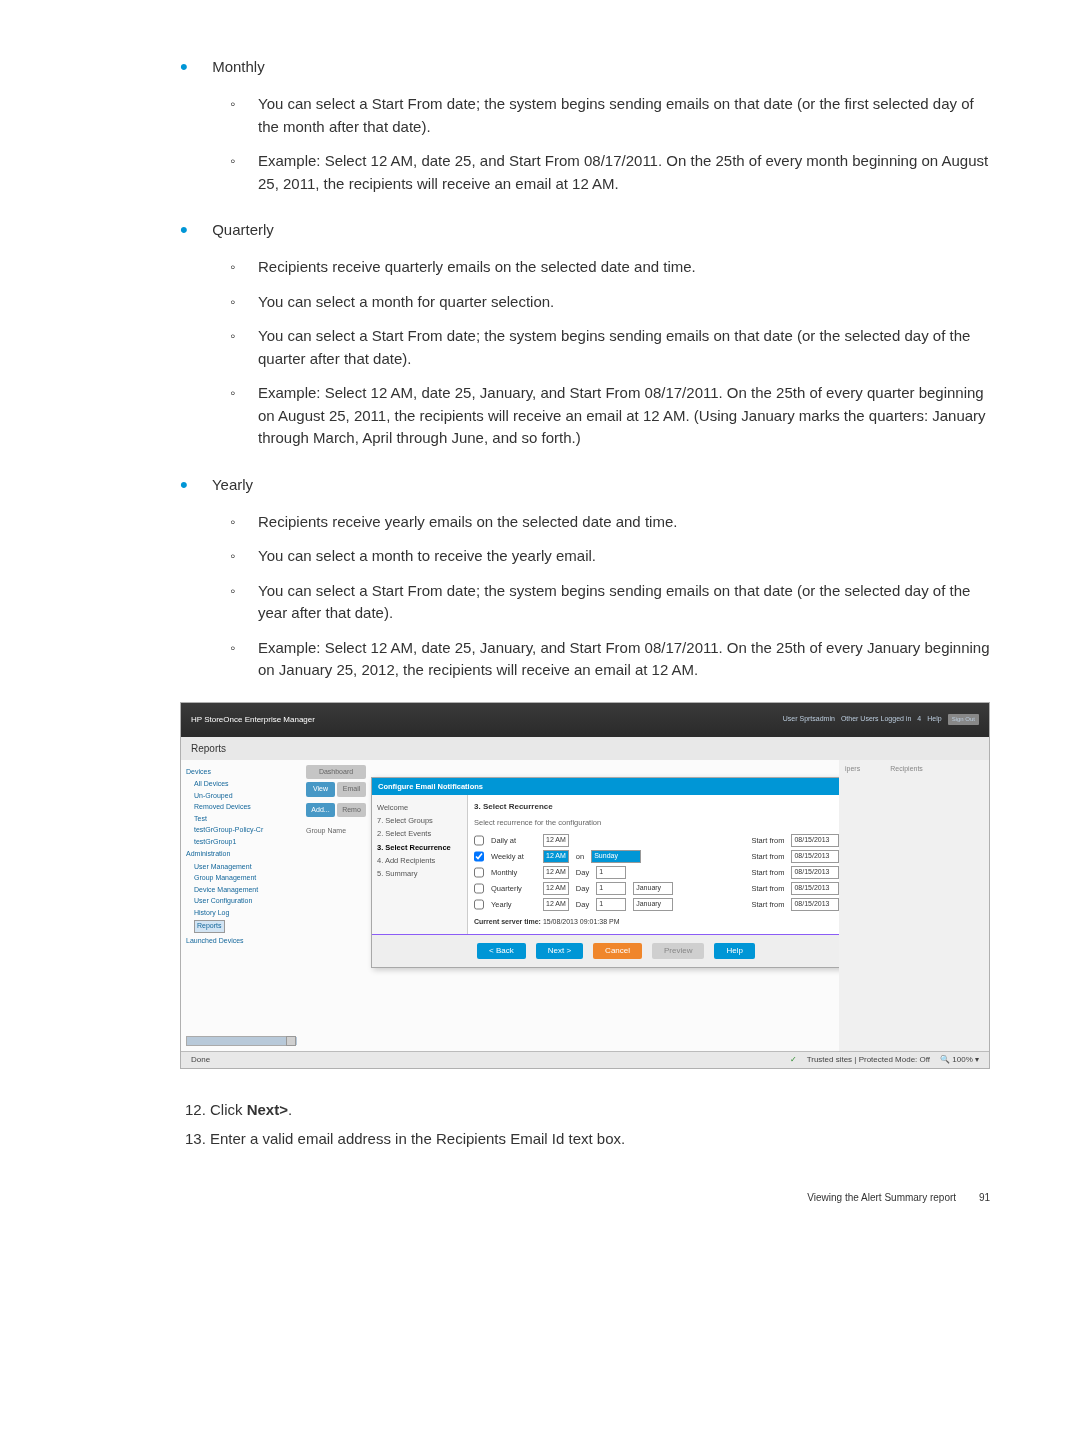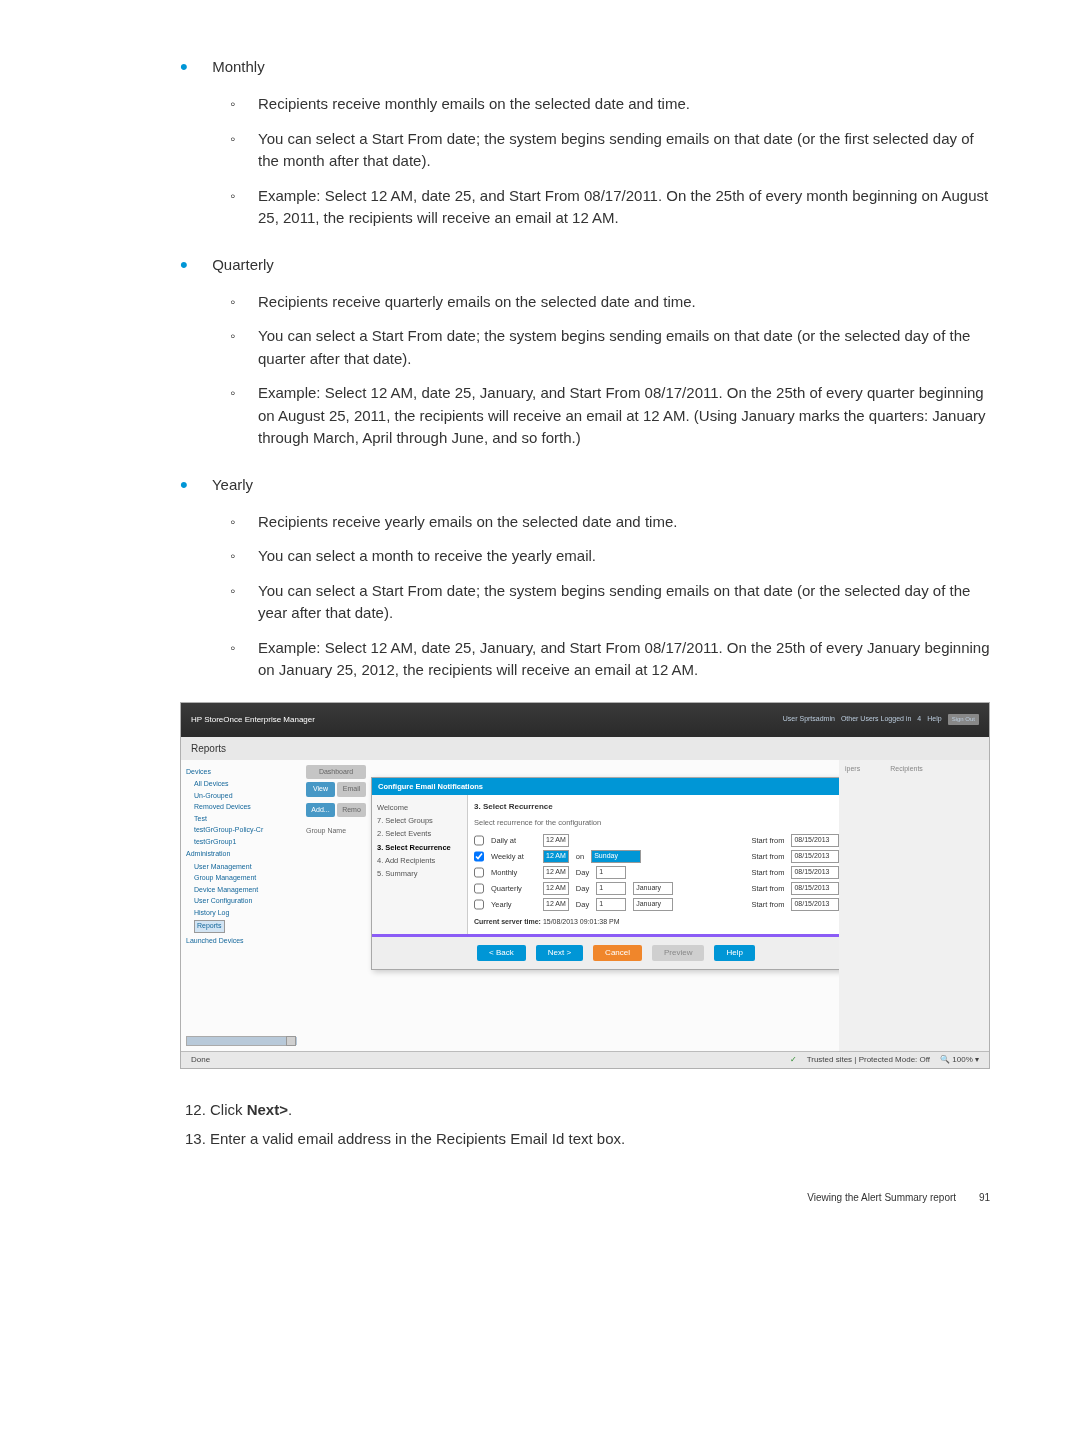--- a/index.html
+++ b/index.html
@@ -71,21 +71,21 @@
   .recur { flex:1; padding:6px; background:#fff; border-left:1px solid #ccc; }
   .recur h4 { font-size:8px; margin-bottom:4px; }
   .recur .sub { color:#666; margin-bottom:6px; }
   .row { display:flex; align-items:center; gap:7px; margin:3px 0; flex-wrap:nowrap;}
   .row .cb { width:10px; }
   .row .name { width:45px; }
   .sel { background:#fff; border:1px solid #999; padding:0 2px; font-size:7px; display:inline-block; }
   .datefld { border:1px solid #999; background:#fff; padding:0 2px; font-size:7px; width:48px; display:inline-block;}
   .cal { color:#0096d6; font-size:8px; }
   .srvtime { margin-top:6px; font-size:7px; }
-  .dlg-btns { display:flex; justify-content:center; gap:10px; padding:8px; background:#eee; border-top:3px solid #8b5cf6;}
+  .dlg-btns { display:flex; justify-content:center; gap:10px; padding:8px; background:#eee; border-top:1px solid #8b5cf6;}
   .dbtn { padding:2px 12px; border-radius:2px; color:#fff; font-size:8px; }
   .back { background:#0096d6; }
   .next { background:#0096d6; }
   .cancel { background:#f0862b; }
   .preview { background:#cfcfcf; color:#888;}
   .help { background:#0096d6; }
   .right-panel { position:absolute; right:0; top:0; width:150px; height:100%; background:#f0f0f0; }
   .right-panel .hdr2 { display:flex; font-size:7px; color:#888; padding:4px 6px; gap:30px;}
   .statusbar { display:flex; justify-content:space-between; background:#e8e8e8; border-top:1px solid #bbb; padding:2px 10px; font-size:8px; color:#444;}
   .statusbar .right { display:flex; gap:10px; align-items:center;}
@@ -98,29 +98,29 @@
   .bottom-scroll .thumb { position:absolute; left:0; width:110px; height:8px; background:#b8c9d9;}
   .bottom-scroll .arrow { position:absolute; right:-1px; top:-1px; width:10px; height:10px; background:#d0d0d0; border:1px solid #999;}
 </style>
 </head>
 <body>
 
 <ul class="primary">
   <li>
     <span>Monthly</span>
     <ul class="sub">
-      <li>Recipients receive monthly emails on the selected date and time.</li>
       <li>You can select a Start From date; the system begins sending emails on that date (or the first selected day of the month after that date).</li>
       <li>Example: Select 12 AM, date 25, and Start From 08/17/2011. On the 25th of every month beginning on August 25, 2011, the recipients will receive an email at 12 AM.</li>
     </ul>
   </li>
   <li>
     <span>Quarterly</span>
     <ul class="sub">
       <li>Recipients receive quarterly emails on the selected date and time.</li>
+      <li>You can select a month for quarter selection.</li>
       <li>You can select a Start From date; the system begins sending emails on that date (or the selected day of the quarter after that date).</li>
       <li>Example: Select 12 AM, date 25, January, and Start From 08/17/2011. On the 25th of every quarter beginning on August 25, 2011, the recipients will receive an email at 12 AM. (Using January marks the quarters: January through March, April through June, and so forth.)</li>
     </ul>
   </li>
   <li>
     <span>Yearly</span>
     <ul class="sub">
       <li>Recipients receive yearly emails on the selected date and time.</li>
       <li>You can select a month to receive the yearly email.</li>
       <li>You can select a Start From date; the system begins sending emails on that date (or the selected day of the year after that date).</li>

